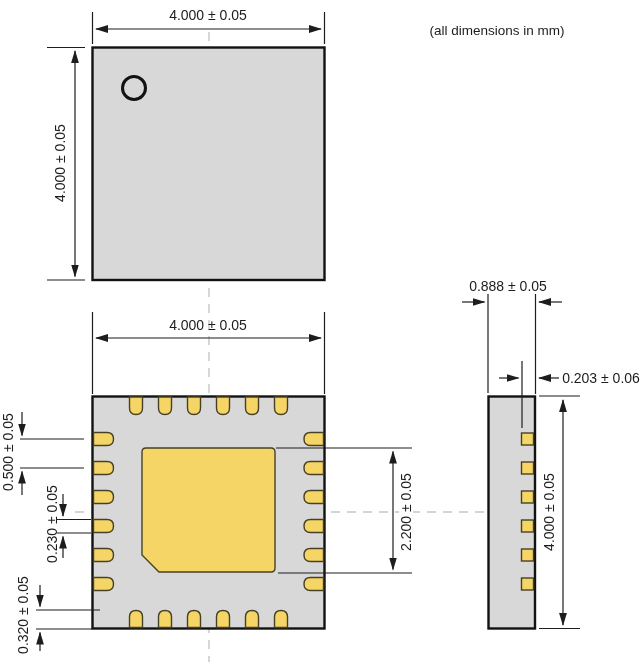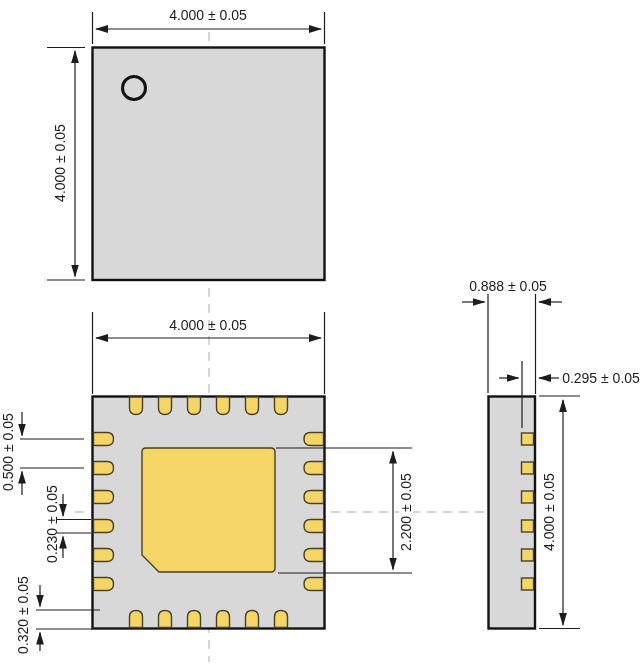--- a/index.html
+++ b/index.html
@@ -139,26 +139,27 @@
       </g>
 
       <g>
         <line class="dim" x1="539" y1="396" x2="580" y2="396"></line>
         <line class="dim" x1="539" y1="628.5" x2="580" y2="628.5"></line>
         <line class="dim" x1="563" y1="400" x2="563" y2="625" marker-start="url(#arr)" marker-end="url(#arr)"></line>
       </g>
     </g>
   </svg>
 
+  <div class="label note" style="left:497px;top:31px;">(all dimensions in mm)</div>
 
   <div class="label" style="left:208px;top:15px;">4.000 ± 0.05</div>
   <div class="label rot" style="left:60px;top:163px;">4.000 ± 0.05</div>
 
   <div class="label" style="left:208px;top:325px;">4.000 ± 0.05</div>
   <div class="label rot" style="left:8px;top:452px;">0.500 ± 0.05</div>
   <div class="label rot" style="left:52px;top:524px;">0.230 ± 0.05</div>
   <div class="label rot" style="left:23px;top:615px;">0.320 ± 0.05</div>
   <div class="label rot bgw" style="left:406px;top:512px;">2.200 ± 0.05</div>
 
   <div class="label" style="left:508px;top:286px;">0.888 ± 0.05</div>
-  <div class="label" style="left:601px;top:378px;">0.295 ± 0.05</div>
+  <div class="label" style="left:601px;top:378px;">0.203 ± 0.06</div>
   <div class="label rot" style="left:549px;top:512px;">4.000 ± 0.05</div>
 </div>
 
 </body></html>

